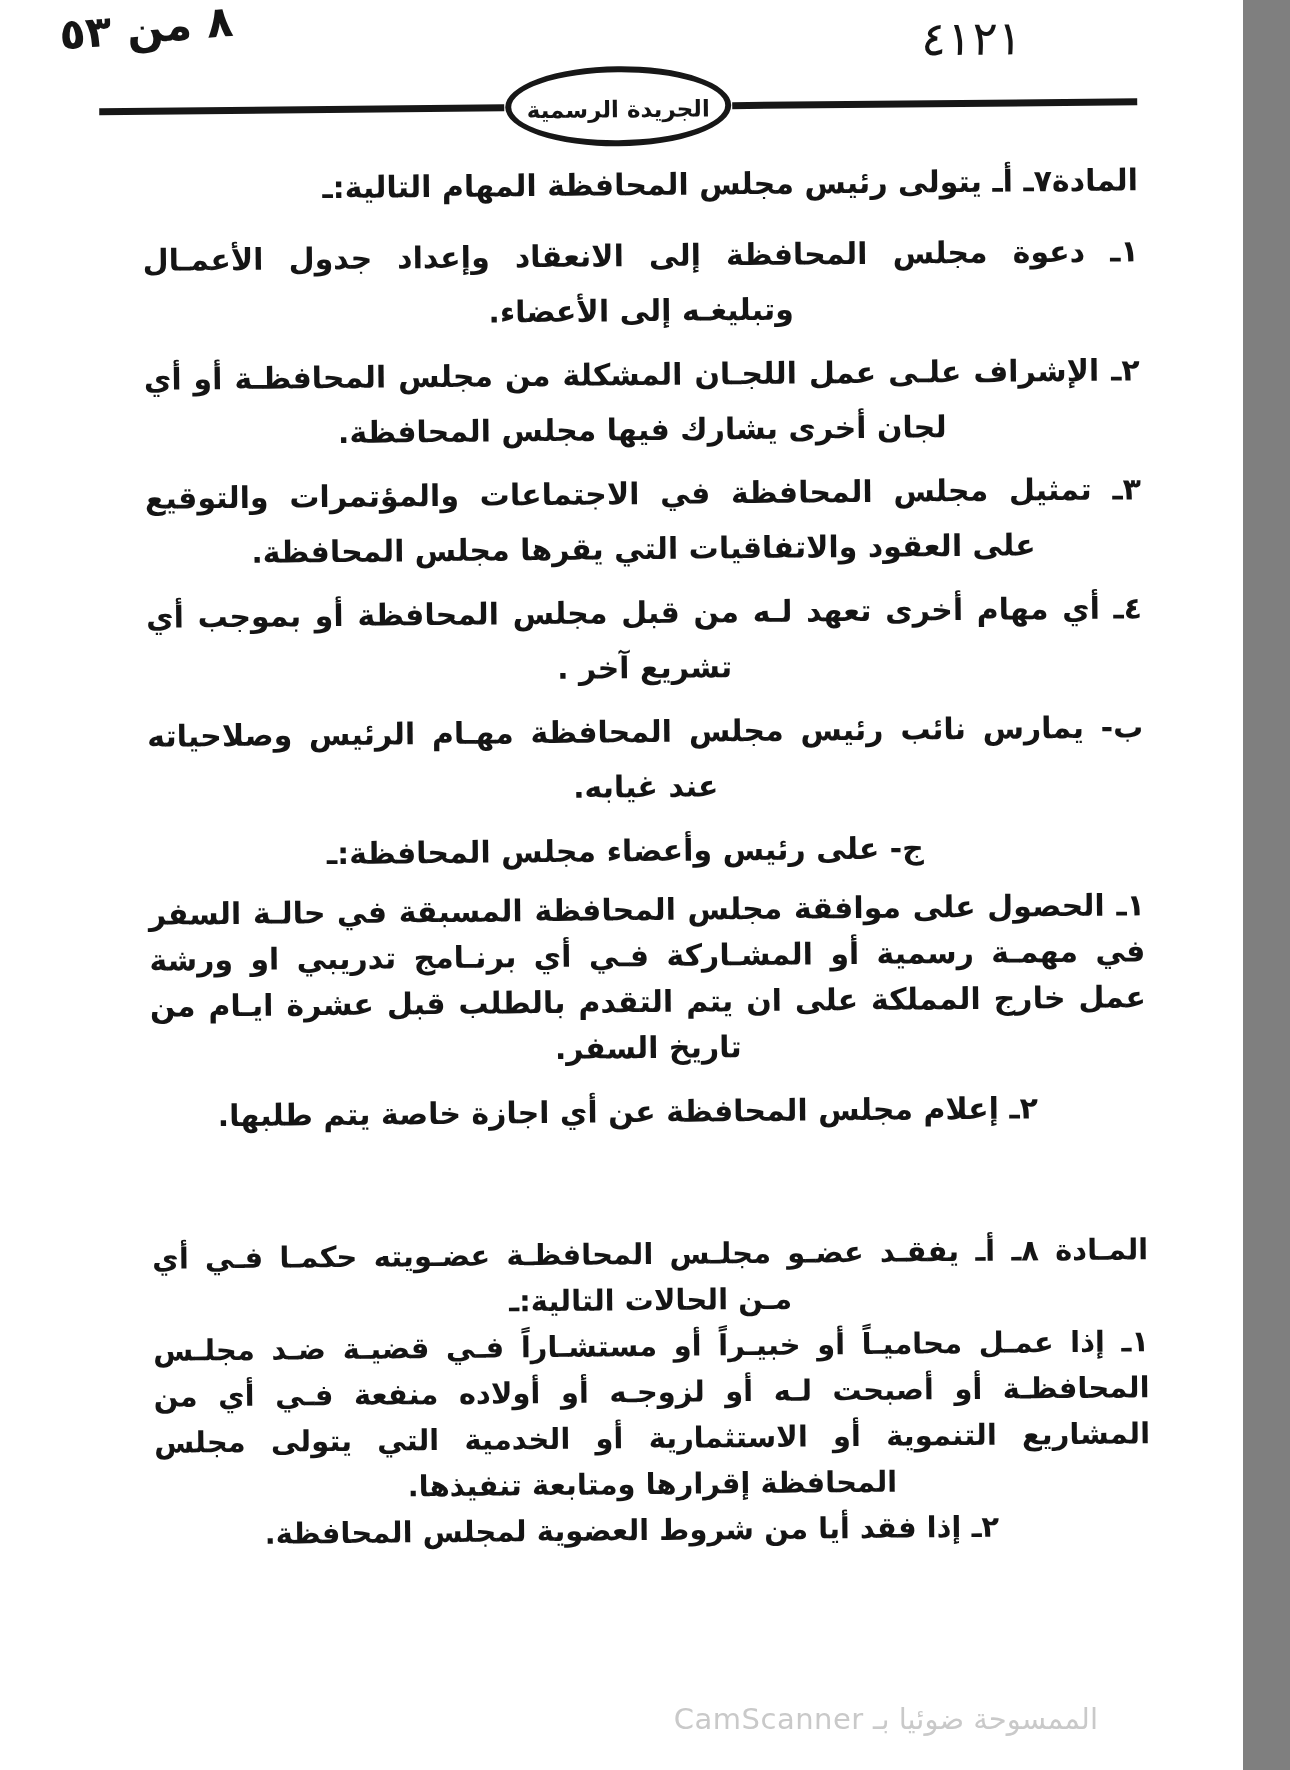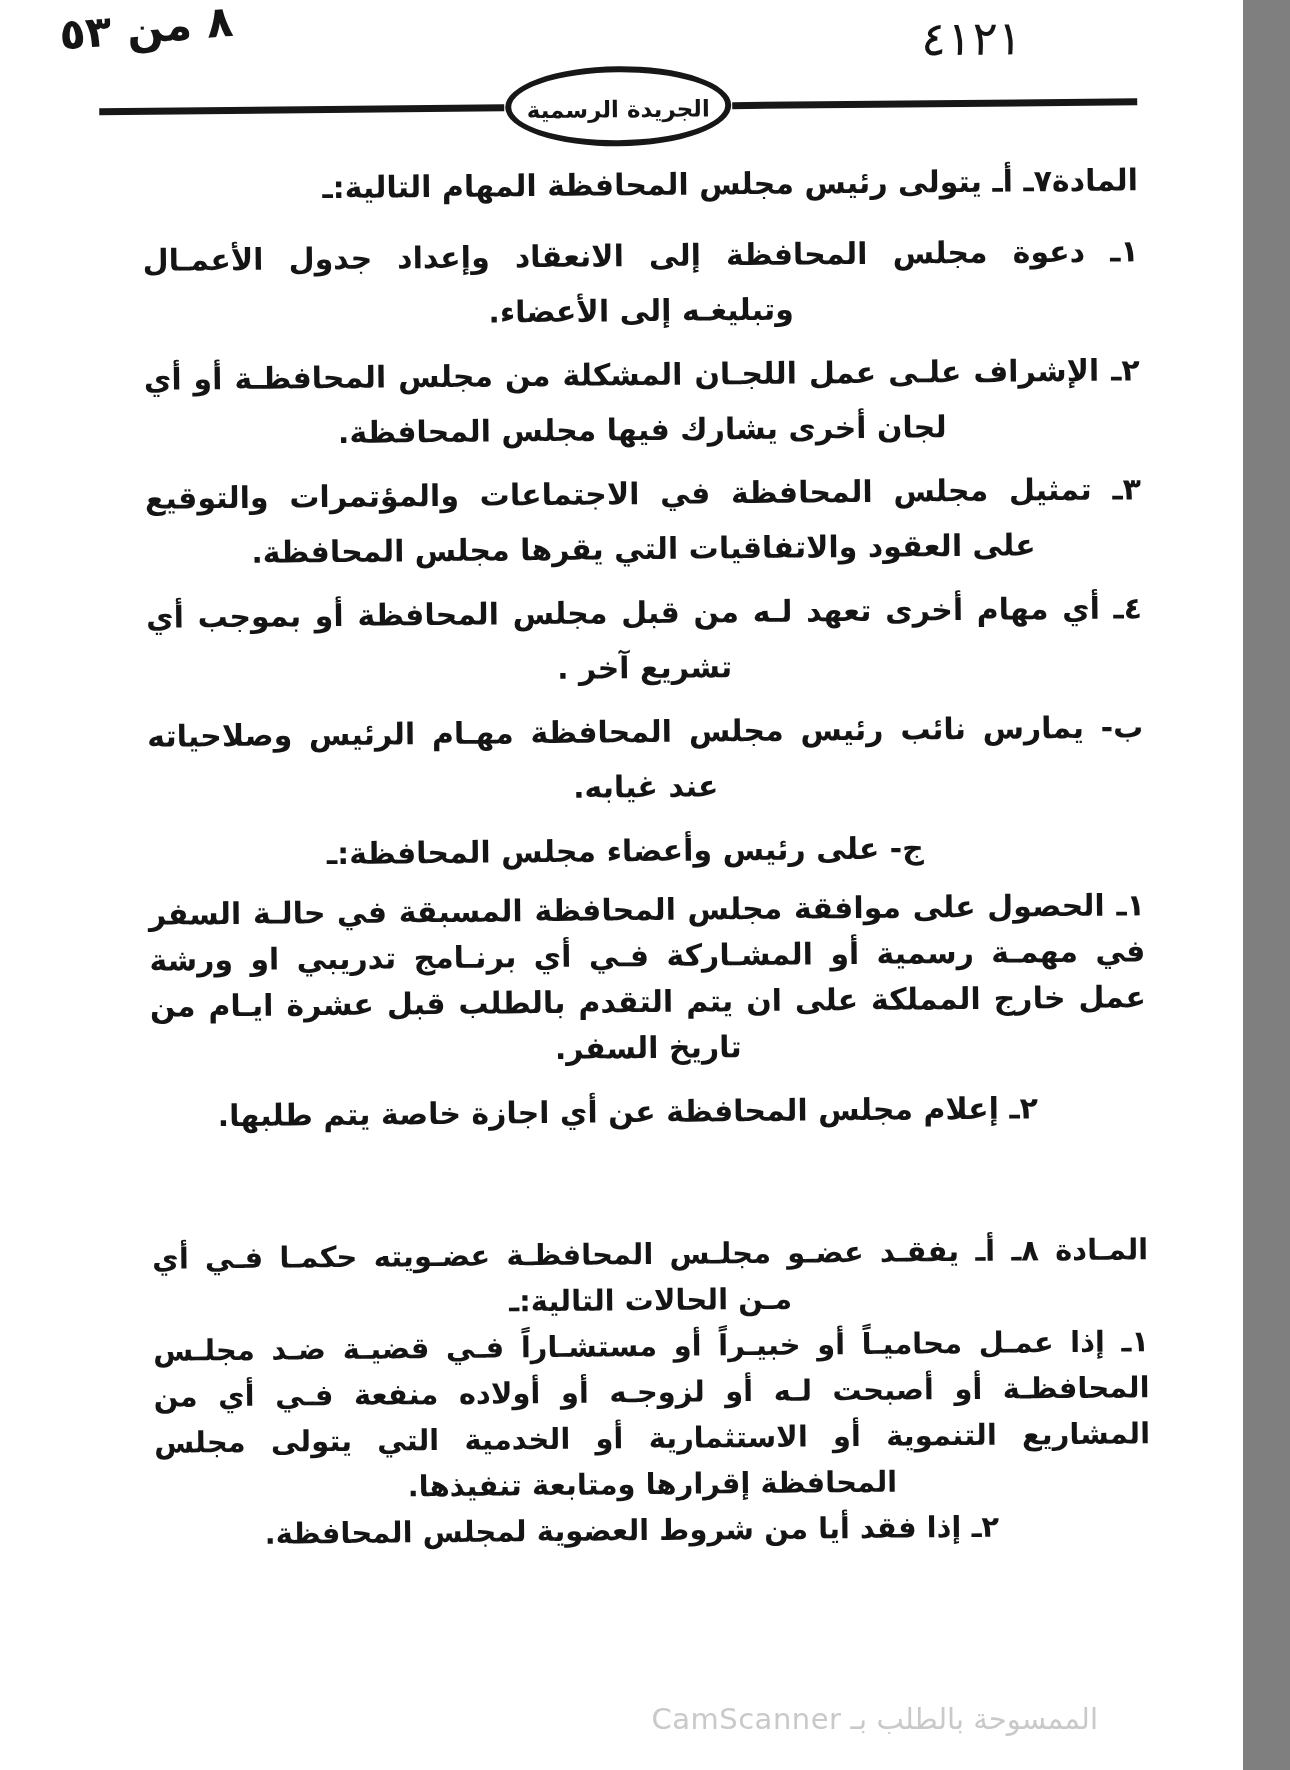--- a/index.html
+++ b/index.html
@@ -180,17 +180,17 @@
     <p class="c-item-2">٢ـ إعلام مجلس المحافظة عن أي اجازة خاصة يتم طلبها.</p>
 
     <p class="a8-heading">المـادة ٨ـ أـ يفقـد عضـو مجلـس المحافظـة عضـويته حكمـا فـي أي مـن الحالات التالية:ـ</p>
 
     <p class="a8-item-1">١ـ إذا عمـل محاميـاً أو خبيـراً أو مستشـاراً فـي قضيـة ضـد مجلـس المحافظـة أو أصبحت لـه أو لزوجـه أو أولاده منفعة فـي أي من المشاريع التنموية أو الاستثمارية أو الخدمية التي يتولى مجلس المحافظة إقرارها ومتابعة تنفيذها.</p>
 
     <p class="a8-item-2">٢ـ إذا فقد أيا من شروط العضوية لمجلس المحافظة.</p>
 
   </div>
 
-  <div class="watermark">الممسوحة بالطلب بـ CamScanner</div>
+  <div class="watermark">الممسوحة ضوئيا بـ CamScanner</div>
 
   <div class="scan-strip"></div>
 
 </div>
 
 </body></html>

